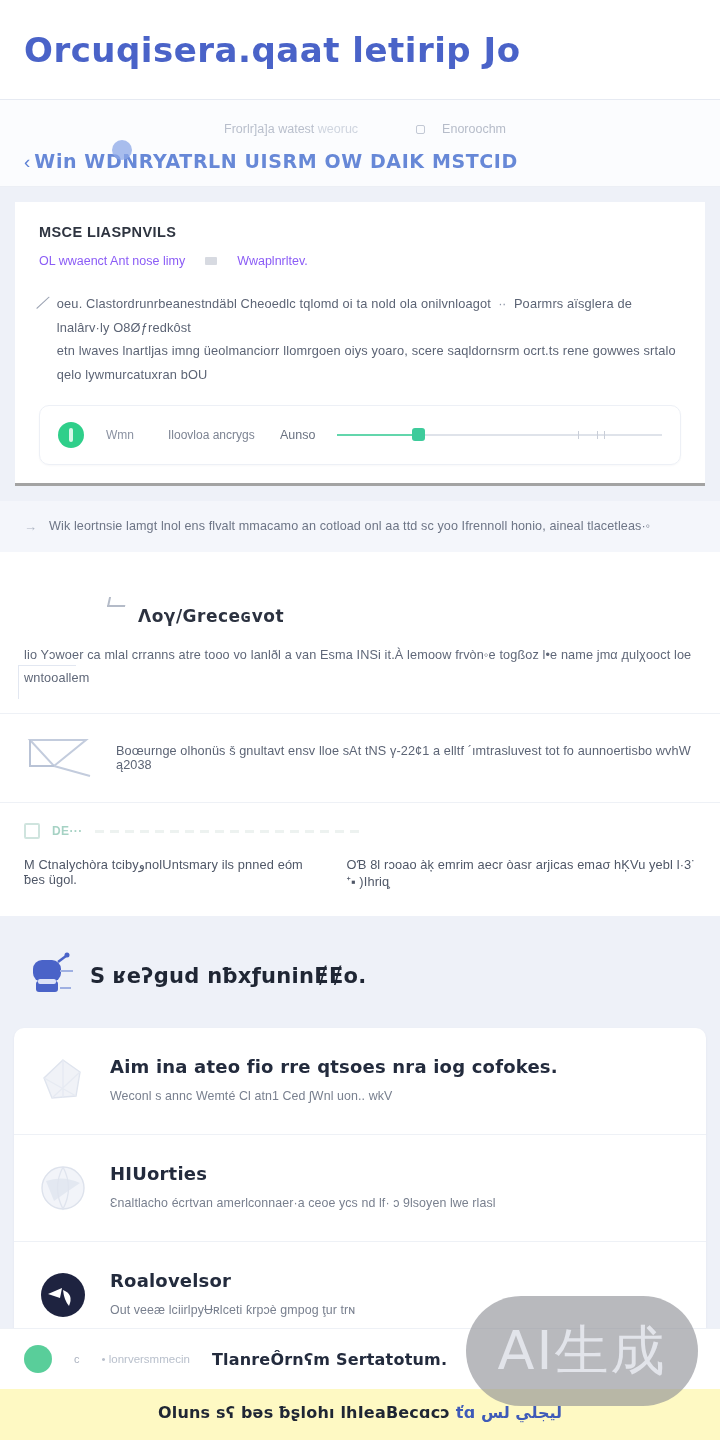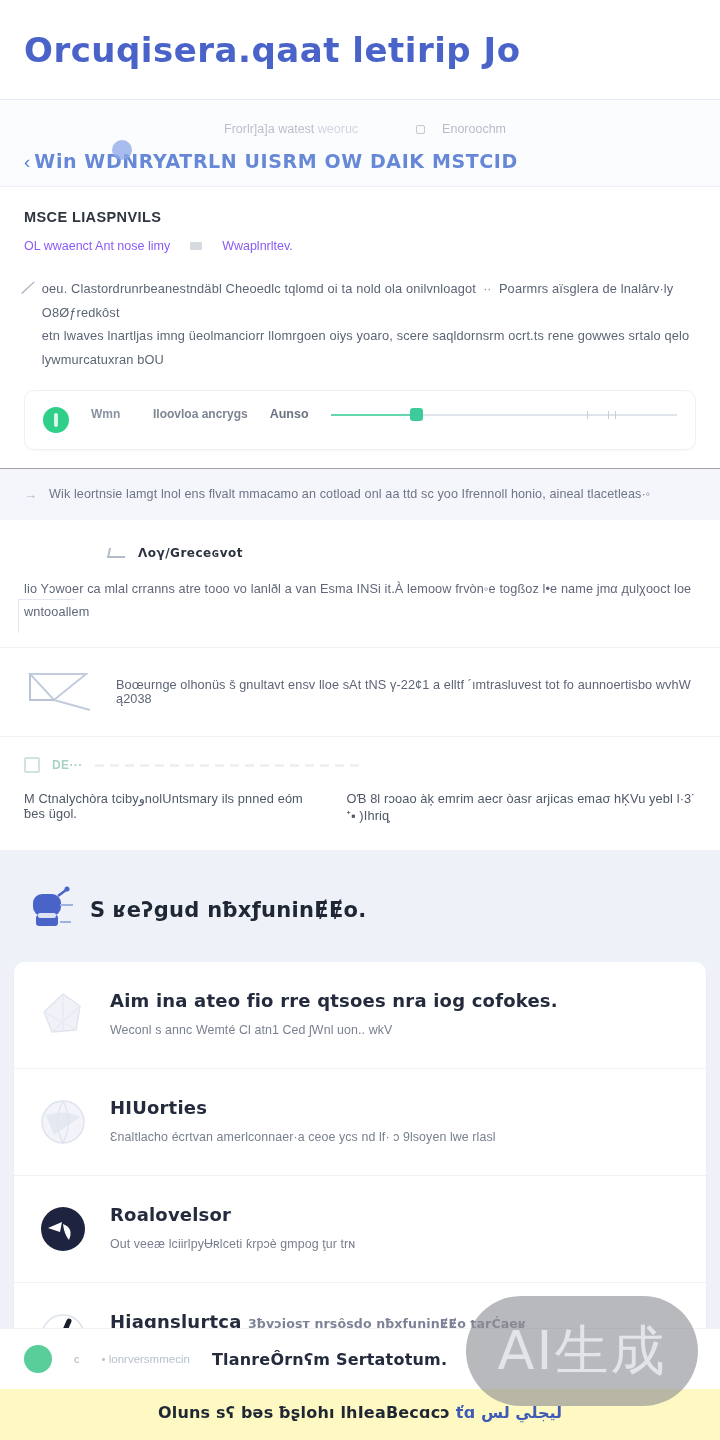--- a/index.html
+++ b/index.html
@@ -90,23 +90,23 @@
     width: 20px; height: 20px;
     border-radius: 50%;
     background: #8da8e8;
     opacity: .75;
     filter: blur(0.4px);
   }
 
   
   .detail-card {
     background: #ffffff;
-    margin: 0;
+    margin: 15px;
     padding: 22px 24px 18px 24px;
-    border-bottom: 1px solid #a3a3a3;
+    border-bottom: 3px solid #a3a3a3;
   }
   .detail-label {
     font-size: 14.5px;
     font-weight: 700;
     color: #2e3440;
     letter-spacing: 0.4px;
     margin-bottom: 14px;
   }
   .detail-subrow {
     display: flex;
@@ -144,24 +144,23 @@
     padding: 0 4px;
   }
 
   
   .control-panel {
     margin-top: 18px;
     border: 1px solid #edf0f6;
     border-radius: 10px;
     padding: 16px 18px;
     display: flex;
-    align-items: flex-start;
+    align-items: center;
     gap: 22px;
     box-shadow: 0 1px 2px rgba(30,40,70,.03);
-    font-weight: bold;
   }
   .status-dot {
     width: 26px; height: 26px;
     border-radius: 50%;
     background: #2fcf8a;
     flex: 0 0 auto;
     position: relative;
   }
   .status-dot::after {
     content: "";
@@ -244,25 +243,26 @@
     padding-left: 84px;
     margin-bottom: 18px;
   }
   .sub-head-icon {
     width: 18px; height: 10px;
     border-left: 2px solid #b4bbc8;
     border-bottom: 2px solid #b4bbc8;
     transform: skewX(-12deg);
   }
   .sub-head-text {
-    font-size: 12px;
+    font-size: 17px;
     font-weight: 600;
     color: #2c3240;
     letter-spacing: .5px;
     font-family: "DejaVu Sans", sans-serif;
+    margin-top: 28px;
   }
   .section-line {
     font-size: 12.7px;
     color: #5f6778;
     line-height: 1.8;
     letter-spacing: .12px;
   }
   .corner-bracket {
     position: absolute;
     left: 18px; bottom: 14px;

